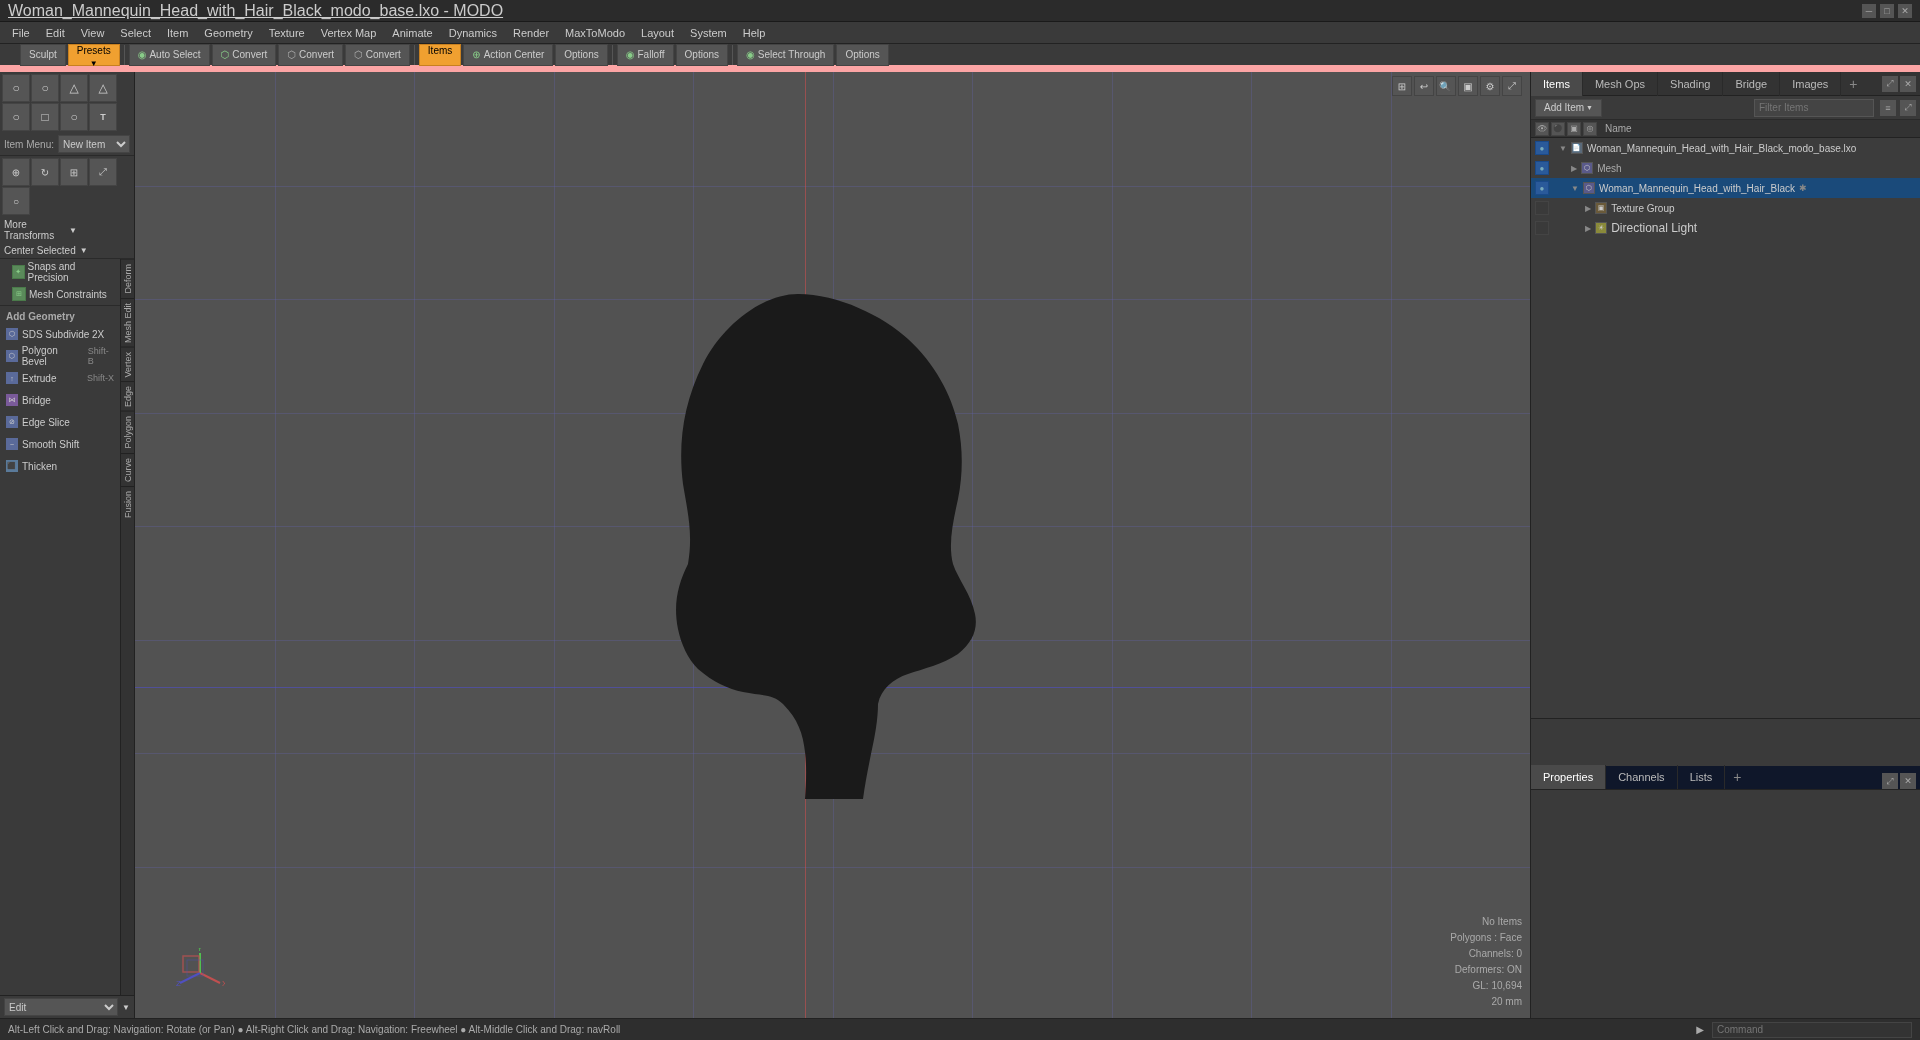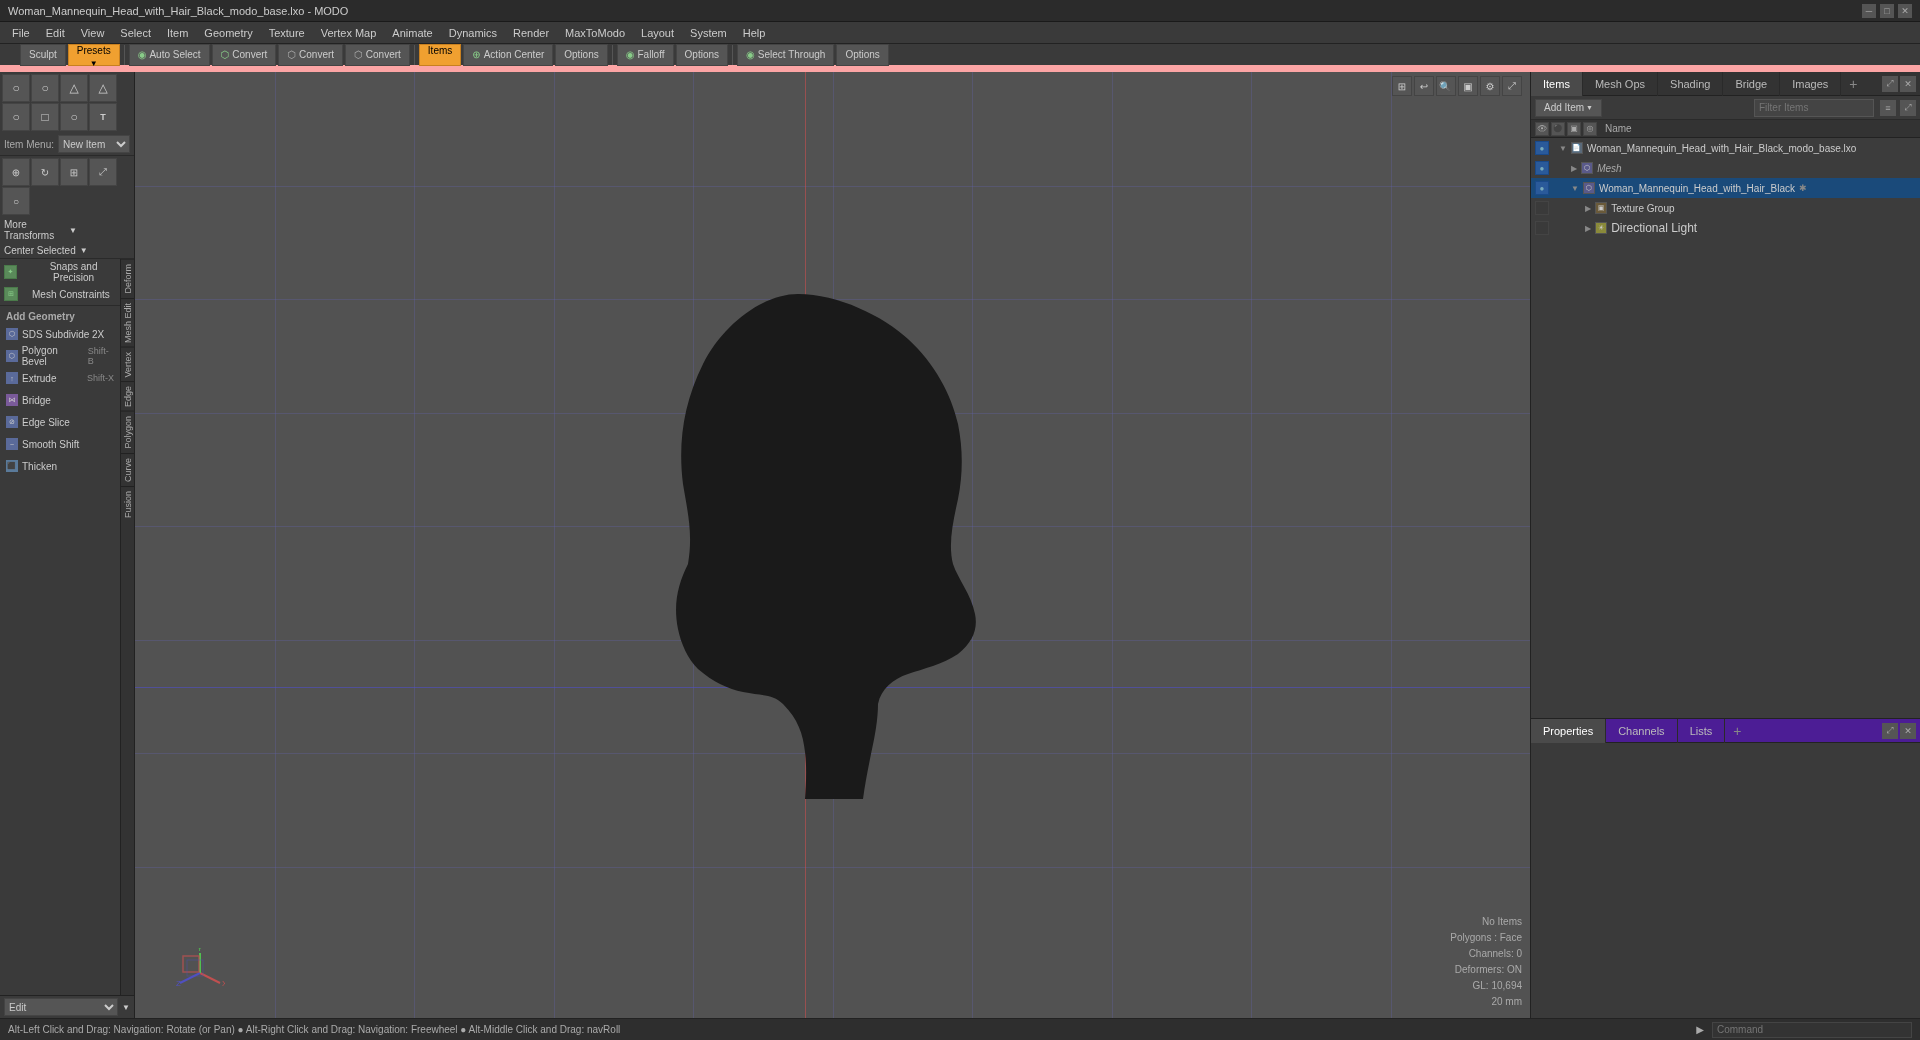--- a/index.html
+++ b/index.html
@@ -17,21 +17,21 @@
     
     #title-bar {
       height: 22px;
       background: #2b2b2b;
       display: flex;
       align-items: center;
       justify-content: space-between;
       padding: 0 8px;
       border-bottom: 1px solid #1a1a1a;
     }
-    #title-bar .title { color: #ccc; font-size: 11px; }
+    #title-bar .title { color: #ccc; font-size: 16px; text-decoration: underline; }
     #title-bar .window-controls { display: flex; gap: 4px; }
     #title-bar .window-controls span {
       width: 14px; height: 14px;
       background: #555;
       display: inline-block;
       text-align: center;
       line-height: 14px;
       font-size: 9px;
       color: #aaa;
       cursor: pointer;
@@ -513,24 +513,25 @@
     
     #properties-panel {
       height: 300px;
       border-top: 1px solid #222;
       background: #3a3a3a;
       display: flex;
       flex-direction: column;
     }
     .props-tabs {
       height: 24px;
-      background: #4c1d95;
-      display: flex;
-      align-items: center;
+      background: #0f172a;
+      display: flex;
+      align-items: flex-end;
       border-bottom: 1px solid #222;
+      margin-top: 47px;
     }
     .props-tab {
       padding: 0 12px;
       height: 24px;
       display: flex;
       align-items: center;
       font-size: 11px;
       cursor: pointer;
       color: #bbb;
       border-right: 1px solid #2a2a2a;
@@ -538,25 +539,24 @@
     .props-tab.active { background: #4a4a4a; color: #fff; }
     .props-content {
       flex: 1;
       background: #3a3a3a;
     }
 
     
     .snap-row {
       display: flex;
       align-items: center;
-      padding: 2px 4px;
-      font-size: 10px;
-      gap: 14px;
-      cursor: pointer;
-      text-align: center;
+      padding: 2px 12px;
+      font-size: 10px;
+      gap: 3px;
+      cursor: pointer;
     }
     .snap-icon { width: 14px; height: 14px; background: #5a8a5a; border: 1px solid #4a7a4a; display: flex; align-items: center; justify-content: center; font-size: 7px; color: #8c8; }
 
     
     .grid-line-h { position: absolute; height: 1px; background: rgba(100,100,180,0.3); left: 0; right: 0; }
     .grid-line-v { position: absolute; width: 1px; background: rgba(100,100,180,0.3); top: 0; bottom: 0; }
     .grid-line-axis-h { position: absolute; height: 1px; background: rgba(80,80,200,0.6); left: 0; right: 0; }
     .grid-line-axis-v { position: absolute; width: 1px; background: rgba(200,80,80,0.6); top: 0; bottom: 0; }
   </style>
 </head>
@@ -909,21 +909,21 @@
         <span class="tree-arrow">▼</span>
         <span class="tree-icon" style="background:#5a6a7a;">📄</span>
         <span style="font-size:10px;color:#ccc;">Woman_Mannequin_Head_with_Hair_Black_modo_base.lxo</span>
       </div>
 
       <div class="tree-item">
         <div class="tree-eye">●</div>
         <span style="width:16px;"></span>
         <span class="tree-arrow">▶</span>
         <span class="tree-icon" style="background:#5a5a8a;">⬡</span>
-        <span style="font-size:10px;color:#aaa;font-style:italic;">Mesh</span>
+        <span style="font-size:10px;color:#aaa;">Mesh</span>
       </div>
 
       <div class="tree-item selected">
         <div class="tree-eye">●</div>
         <span style="width:16px;"></span>
         <span class="tree-arrow">▼</span>
         <span class="tree-icon" style="background:#5a5a8a;">⬡</span>
         <span style="font-size:10px;color:#ccc;">Woman_Mannequin_Head_with_Hair_Black</span>
         <span style="font-size:9px;color:#888;margin-left:2px;">✱</span>
       </div>

